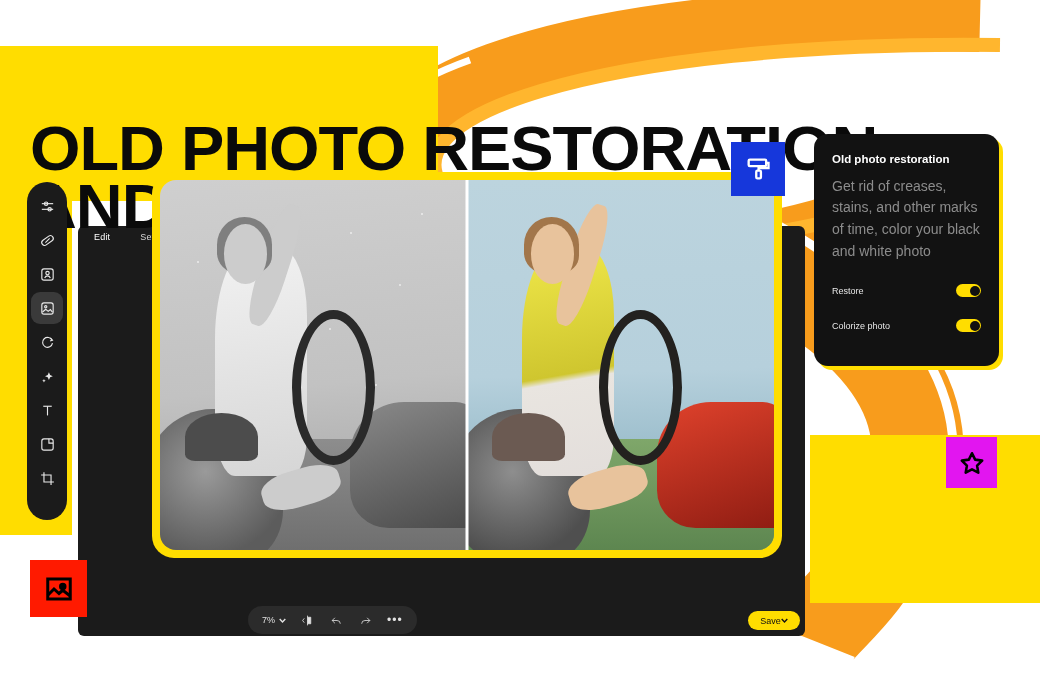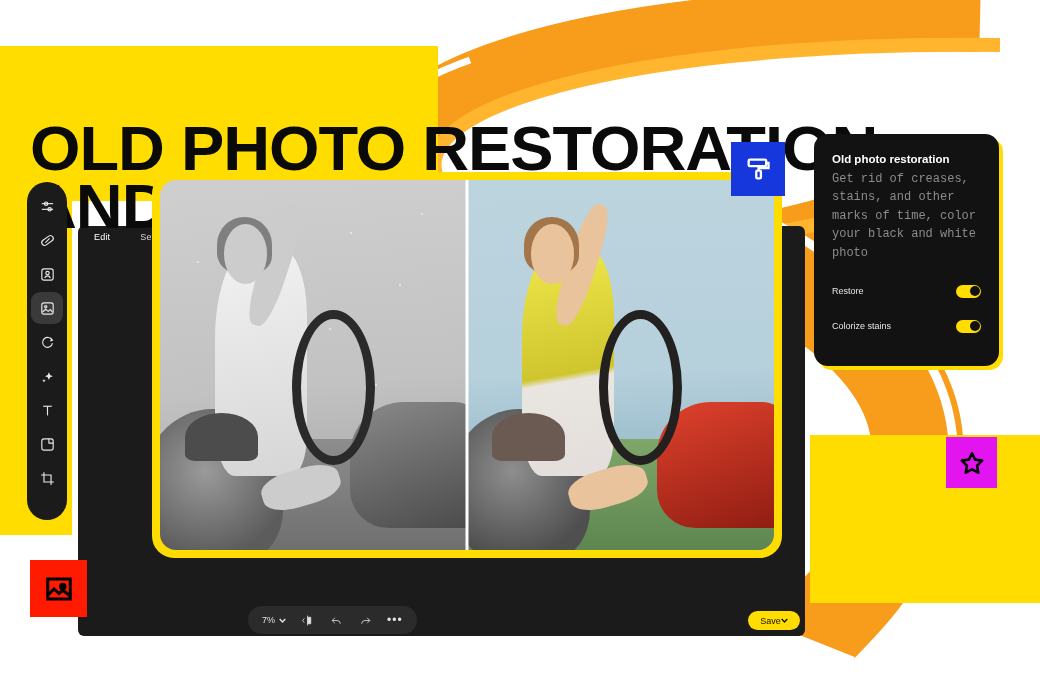--- a/index.html
+++ b/index.html
@@ -161,21 +161,21 @@
   
   .panel-shadow {
     position:absolute; left:818px; top:138px; width:185px; height:232px;
     background:var(--yellow); border-radius:14px; z-index:7;
   }
   .panel {
     position:absolute; left:814px; top:134px; width:185px; height:232px;
     background:#121212; border-radius:14px; z-index:8; padding:17px 18px 0 18px;
   }
   .panel-title { color:#fff; font-size:11.5px; font-weight:bold; line-height:1.45; }
-  .panel-desc { color:#8c8c8c; font-size:12px; line-height:1.55; margin-top:2px;font-family:Liberation Mono, monospace; }
+  .panel-desc { color:#8c8c8c; font-size:14px; line-height:1.55; margin-top:8px; }
   .panel-row {
     display:flex; align-items:center; justify-content:space-between;
     margin-top:22px;
     text-align:right;
   }
   .panel-row-label { color:#e6e6e6; font-size:9px; }
   .toggle {
     width:25px; height:13px; background:var(--yellow); border-radius:7px;
     position:relative; cursor:pointer;
   }
@@ -381,21 +381,21 @@
     <div class="panel-desc">Get rid of creases, stains, and other marks of time, color your black and white photo</div>
 
     <div class="panel-row">
       <span class="panel-row-label">Restore</span>
       <span class="toggle">
           <span class="knob"></span>
         </span>
     </div>
 
     <div class="panel-row">
-      <span class="panel-row-label">Colorize stains</span>
+      <span class="panel-row-label">Colorize photo</span>
       <span class="toggle">
           <span class="knob"></span>
         </span>
     </div>
 
   </div>
 
   <div class="logo-badge">
     <svg viewBox="0 0 24 24" fill="none" stroke="#fff" stroke-width="2">
       <rect x="4" y="4" width="15" height="5.5" rx="1"></rect>

